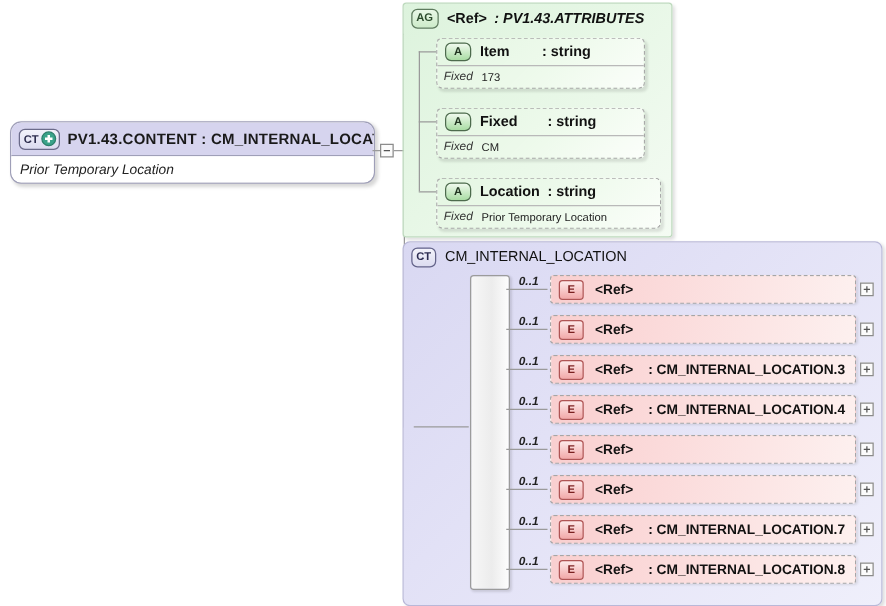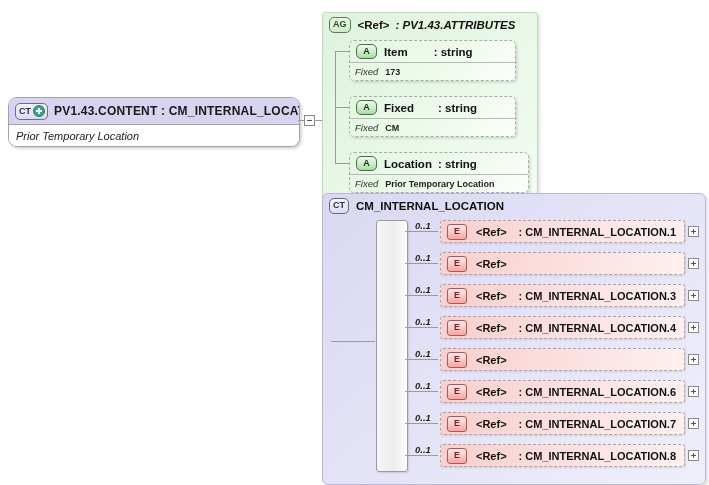--- a/index.html
+++ b/index.html
@@ -63,21 +63,21 @@
   }
   .pm-box:before{
     content:"";position:absolute;left:2px;top:4px;width:5px;height:1px;background:#555;
   }
   .pm-box.plus:after{
     content:"";position:absolute;left:4px;top:2px;width:1px;height:5px;background:#555;
   }
 
   
   #ag-panel{
-    left:322px;top:12px;width:214px;height:186px;
+    left:322px;top:2px;width:214px;height:186px;
     background:linear-gradient(135deg,#ddf3dd 0%,#e7f7e6 45%,#f4fbf3 100%);
     border:1px solid #bcd9bc;border-radius:3px;
     box-shadow:2px 2px 3px rgba(0,0,0,.13);
   }
   #ag-head{
     position:absolute;left:6px;top:4px;
     display:flex;align-items:center;white-space:nowrap;
   }
   .ag-icon{
     display:inline-block;height:14px;line-height:13px;padding:0 3px;
@@ -104,37 +104,37 @@
     border:1px solid #4d6b4d;border-radius:5px;
     background:linear-gradient(#f0faee,#a9dca3);
     font-size:9px;font-weight:bold;color:#203520;
   }
   .attr-name{font-size:11.5px;font-weight:bold;margin-left:7px;color:#111;}
   .attr-type{font-size:11.5px;font-weight:bold;margin-left:6px;color:#111;}
   .fixed-row{
     height:17px;display:flex;align-items:center;padding-left:5px;
   }
   .fixed-lbl{font-style:italic;font-size:9.5px;color:#333;}
-  .fixed-val{font-size:9px;font-weight:bold;margin-left:7px;color:#222;}
+  .fixed-val{font-size:9px;font-weight:normal;margin-left:7px;color:#222;}
 
   
   #ct-panel{
     left:322px;top:193px;width:382px;height:290px;
     background:linear-gradient(135deg,#d9d8f2 0%,#e2e1f6 40%,#efeffb 100%);
     border:1px solid #b9b8d8;border-radius:6px;
     box-shadow:2px 2px 3px rgba(0,0,0,.13);
   }
   #ct-head{position:absolute;left:6px;top:4px;display:flex;align-items:center;}
   .ct-icon{
     display:inline-block;height:14px;line-height:13px;padding:0 3px;
     border:1px solid #64648a;border-radius:5px;
     background:linear-gradient(#f3f3fb,#dcdcf0);
     font-size:9px;font-weight:bold;color:#2d2d52;
   }
-  #ct-head .txt{font-size:11.5px;font-weight:bold;margin-left:7px;color:#111;}
+  #ct-head .txt{font-size:11.5px;font-weight:normal;margin-left:7px;color:#111;}
 
   
   #seq-bar{
     position:absolute;left:53px;top:26px;width:30px;height:250px;
     border:1px solid #9b9b9b;border-radius:3px;
     background:linear-gradient(90deg,#f7f7f7,#ececec 55%,#fdfdfd);
     box-shadow:1px 1px 2px rgba(0,0,0,.12);
   }
 
   
@@ -249,21 +249,20 @@
 <div class="occ" style="left:415px;top:284px;">0..1</div>
 <div class="occ" style="left:415px;top:316px;">0..1</div>
 <div class="occ" style="left:415px;top:348px;">0..1</div>
 <div class="occ" style="left:415px;top:380px;">0..1</div>
 <div class="occ" style="left:415px;top:412px;">0..1</div>
 <div class="occ" style="left:415px;top:444px;">0..1</div>
 
 <div class="elem-card abs" style="left:440px;top:220px;">
   <span class="e-icon">E</span>
   <span class="e-ref">&lt;Ref&gt;</span>
-  <span class="e-type">: CM_INTERNAL_LOCATION.1</span>
 </div>
 <div class="pm-box plus abs" style="left:688px;top:226px;"></div>
 
 <div class="elem-card abs" style="left:440px;top:252px;">
   <span class="e-icon">E</span>
   <span class="e-ref">&lt;Ref&gt;</span>
 </div>
 <div class="pm-box plus abs" style="left:688px;top:258px;"></div>
 
 <div class="elem-card abs" style="left:440px;top:284px;">
@@ -282,21 +281,20 @@
 
 <div class="elem-card abs" style="left:440px;top:348px;">
   <span class="e-icon">E</span>
   <span class="e-ref">&lt;Ref&gt;</span>
 </div>
 <div class="pm-box plus abs" style="left:688px;top:354px;"></div>
 
 <div class="elem-card abs" style="left:440px;top:380px;">
   <span class="e-icon">E</span>
   <span class="e-ref">&lt;Ref&gt;</span>
-  <span class="e-type">: CM_INTERNAL_LOCATION.6</span>
 </div>
 <div class="pm-box plus abs" style="left:688px;top:386px;"></div>
 
 <div class="elem-card abs" style="left:440px;top:412px;">
   <span class="e-icon">E</span>
   <span class="e-ref">&lt;Ref&gt;</span>
   <span class="e-type">: CM_INTERNAL_LOCATION.7</span>
 </div>
 <div class="pm-box plus abs" style="left:688px;top:418px;"></div>
 

